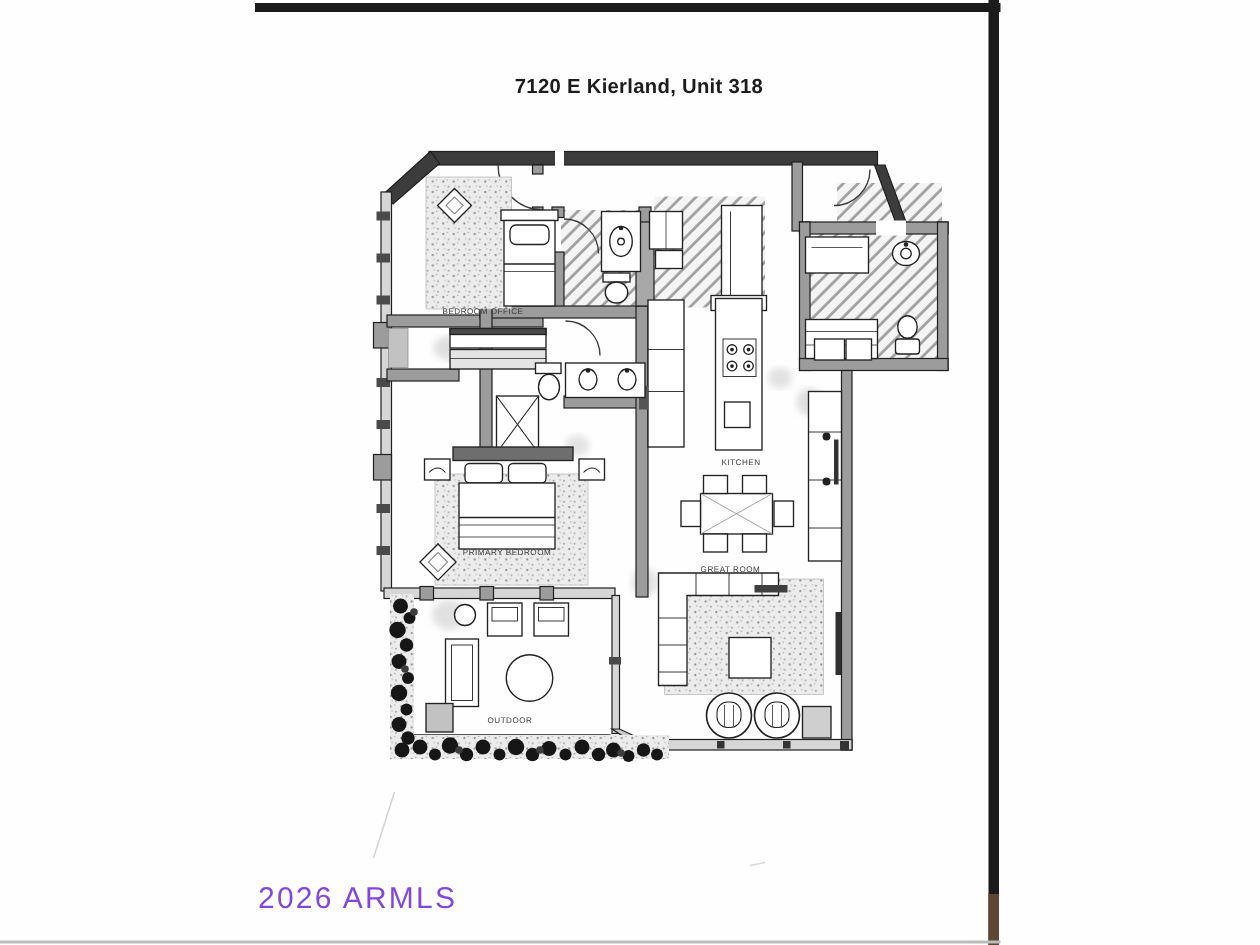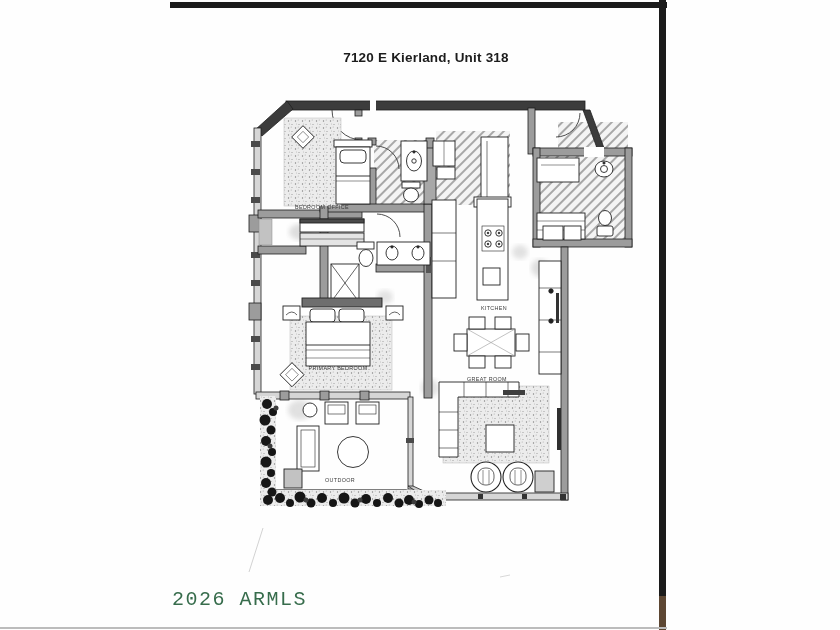--- a/index.html
+++ b/index.html
@@ -2,22 +2,22 @@
 <html><head>
 <meta charset="utf-8">
 <style>
   html,body{margin:0;padding:0;}
   body{width:840px;height:630px;background:#ffffff;overflow:hidden;
        font-family:"Liberation Sans", sans-serif;position:relative;}
   .stage{position:absolute;left:0;top:0;width:840px;height:630px;background:#fefefe;}
   .plan-title{position:absolute;left:0;top:50px;width:840px;text-align:center;
       padding-left:12px;box-sizing:border-box;
       font-size:13.5px;font-weight:bold;color:#1c1c1c;letter-spacing:0.2px;}
-  .watermark{position:absolute;left:172px;top:588px;font-size:20px;color:#14532d;
-      letter-spacing:1.5px;opacity:.85;font-weight:400;font-family:Liberation Mono, monospace;}
+  .watermark{position:absolute;left:172px;top:588px;font-size:20px;color:#6d28d9;
+      letter-spacing:1.5px;opacity:.85;font-weight:400;}
   svg{position:absolute;left:0;top:0;}
   svg text{font-family:"Liberation Sans", sans-serif;fill:#3b3b3b;
       font-size:5.4px;letter-spacing:.35px;text-anchor:middle;}
 </style>
 </head>
 <body>
 
 <div class="stage">
 
   <div class="plan-title">7120 E Kierland, Unit 318</div>

